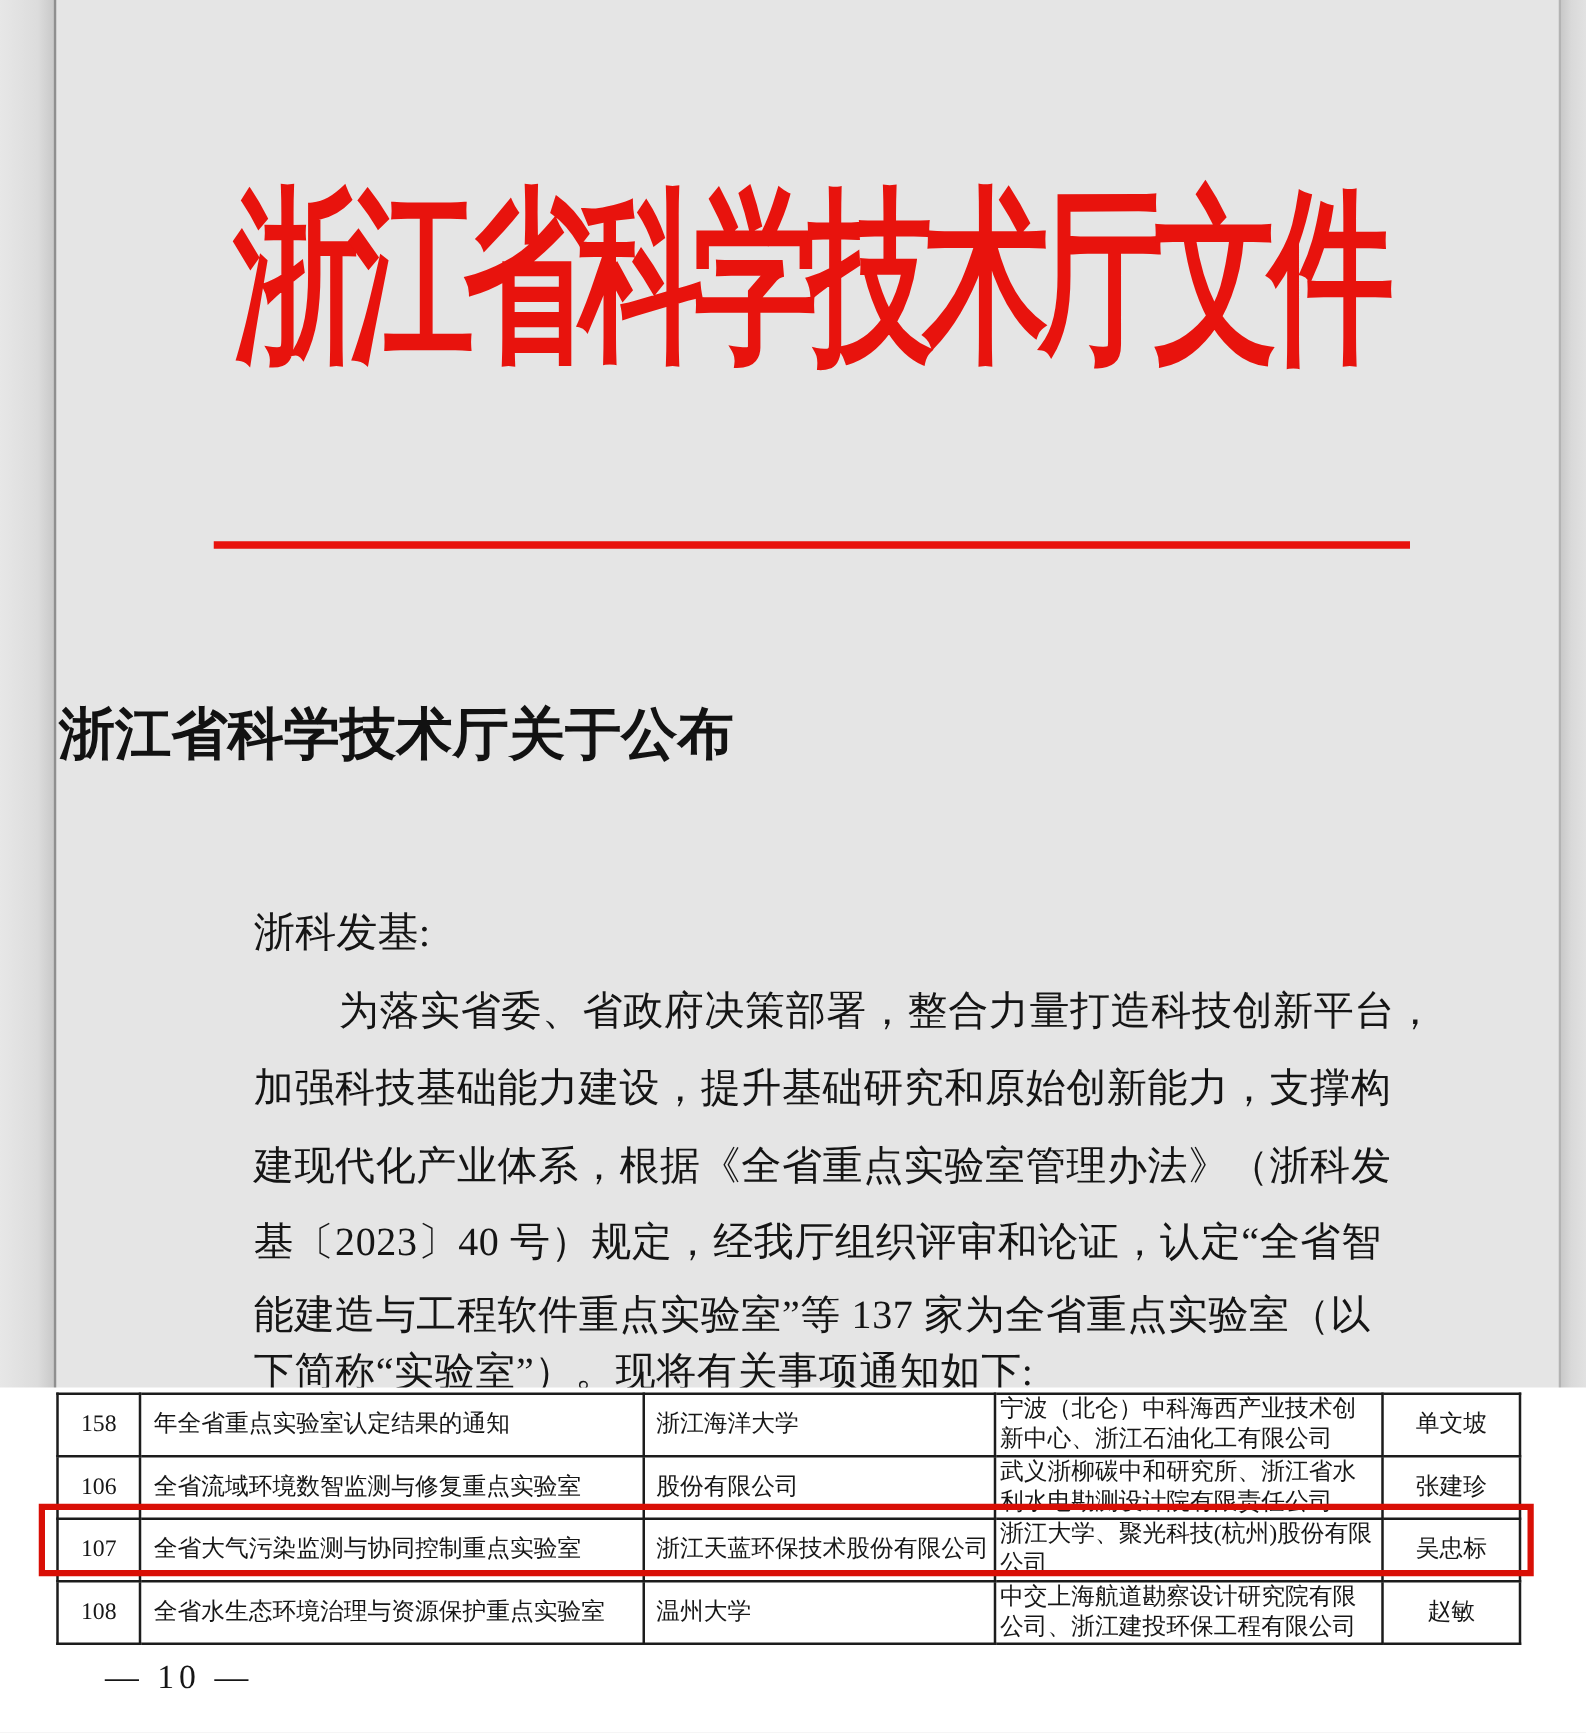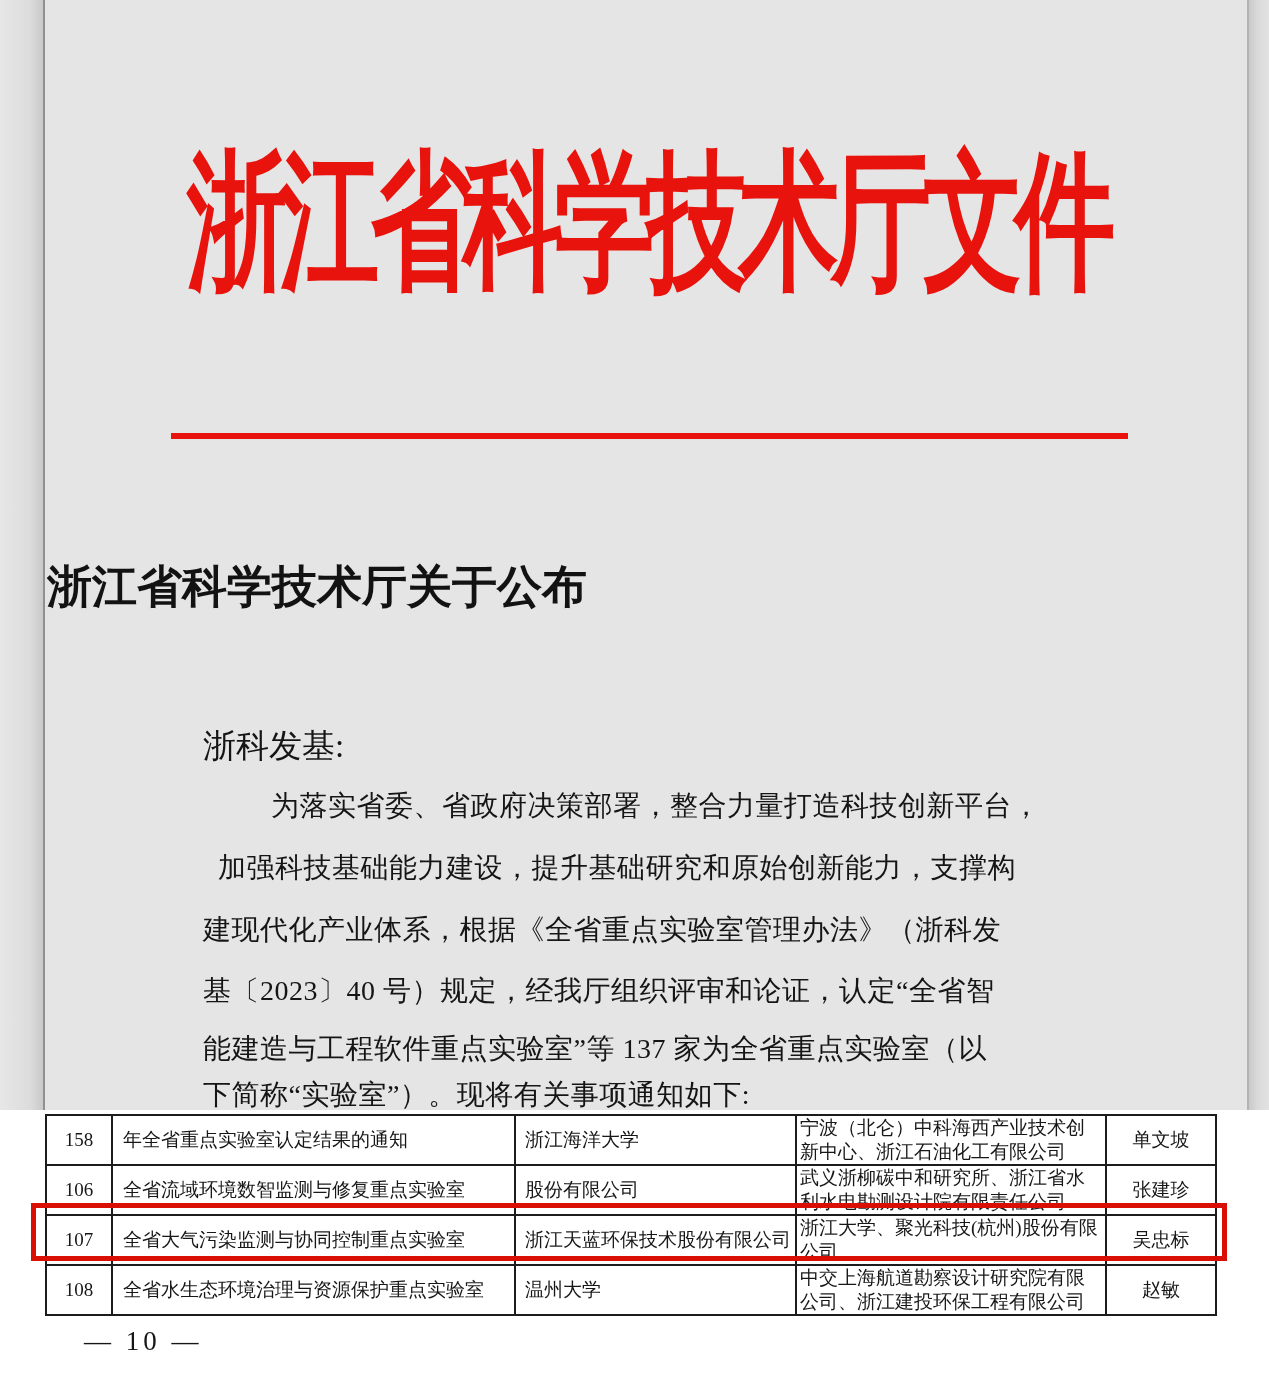--- a/index.html
+++ b/index.html
@@ -60,26 +60,26 @@
     color: #121212; white-space: nowrap;
   }
 
   .salutation {
     position: absolute; left: 203px; top: 724px;
     font-size: 33px; color: #151515; white-space: nowrap;
   }
 
   .body-line {
     position: absolute; left: 203px;
-    font-size: 28px; color: #151515;
+    font-size: 32px; color: #151515;
     letter-spacing: 0.5px; white-space: nowrap;
   }
   .body-line.indent { left: 271px; }
   .bl-0 { top: 787px; }
-  .bl-1 { top: 849px; margin-left: 15px; }
+  .bl-1 { top: 849px; }
   .bl-2 { top: 911px; }
   .bl-3 { top: 972px; }
   .bl-4 { top: 1030px; }
   .bl-5 { top: 1076px; }
 
   
   .table-band {
     position: absolute; left: 0; top: 1110px; width: 1269px; height: 276px;
     background: #ffffff;
   }

